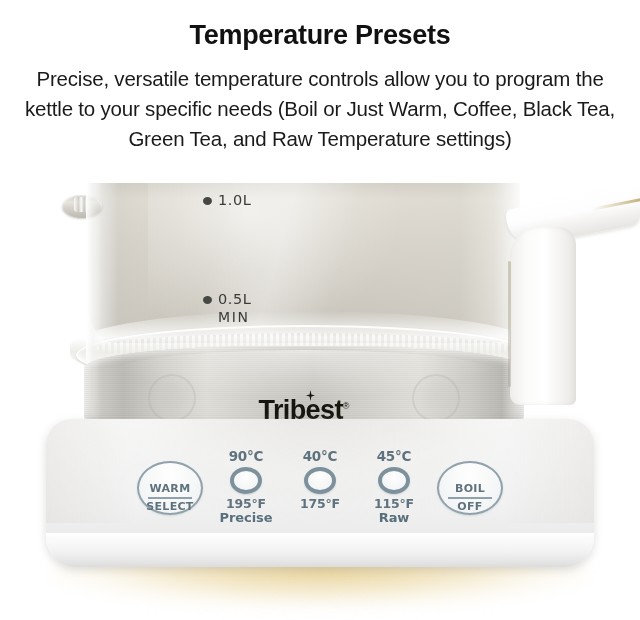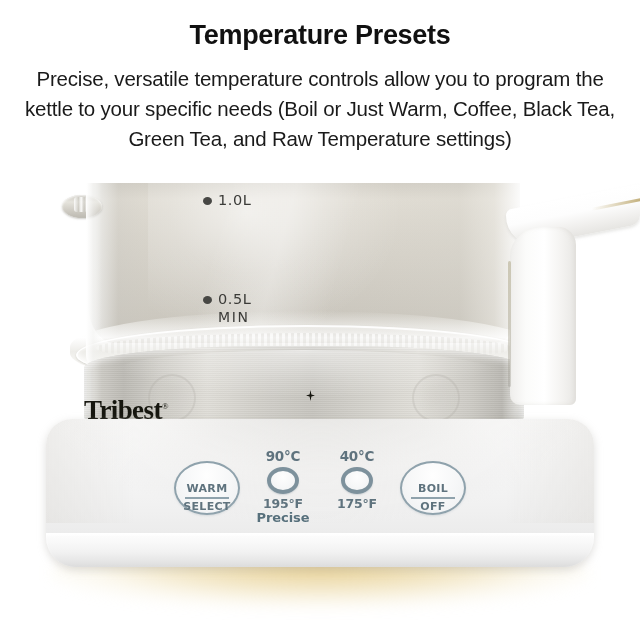--- a/index.html
+++ b/index.html
@@ -274,23 +274,23 @@
       rgba(190,188,182,0.20) 0%, rgba(200,198,192,0.06) 70%, rgba(0,0,0,0) 100%);
     opacity: 0.75;
   }
   .emblem-left  { left: 64px; }
   .emblem-right { right: 64px; }
 
   .brand {
     position: absolute;
     left: 0; right: 0;
     top: 49px;
-    text-align: left;
+    text-align: center;
     z-index: 12;
-    font-family: Liberation Serif, serif;
+    font-family: Liberation Sans, sans-serif;
     font-size: 27px;
     font-weight: bold;
     color: #16160f;
     letter-spacing: -0.6px;
   }
   .brand sup {
     font-size: 9px;
     vertical-align: super;
     font-weight: normal;
     letter-spacing: 0;
@@ -591,20 +591,26 @@
           <span class="name">Precise</span>
         </div>
 
         <div class="preset">
           <span class="celsius">40°C</span>
           <span class="ring"></span>
           <span class="fahr">175°F</span>
         </div>
 
 
+        <div class="preset">
+          <span class="celsius">45°C</span>
+          <span class="ring"></span>
+          <span class="fahr">115°F</span>
+          <span class="name">Raw</span>
+        </div>
 
       </div>
 
       <div class="oval-btn">
         <span class="l1">BOIL</span>
         <span class="divider"></span>
         <span class="l2">OFF</span>
       </div>
 
     </div>

